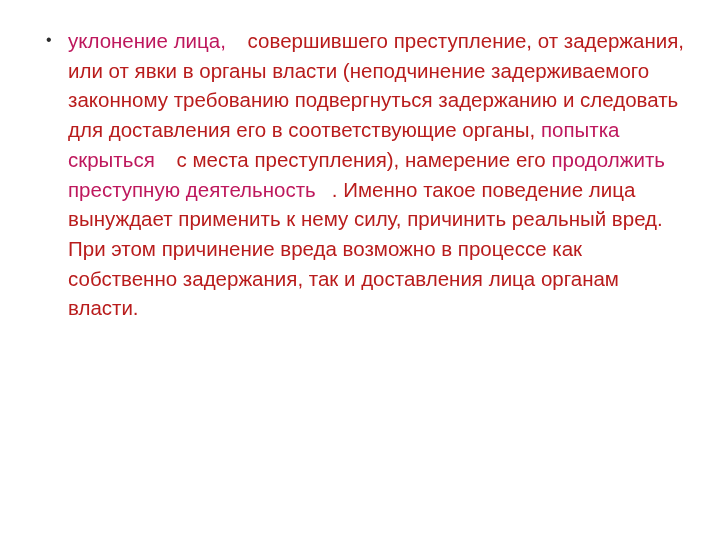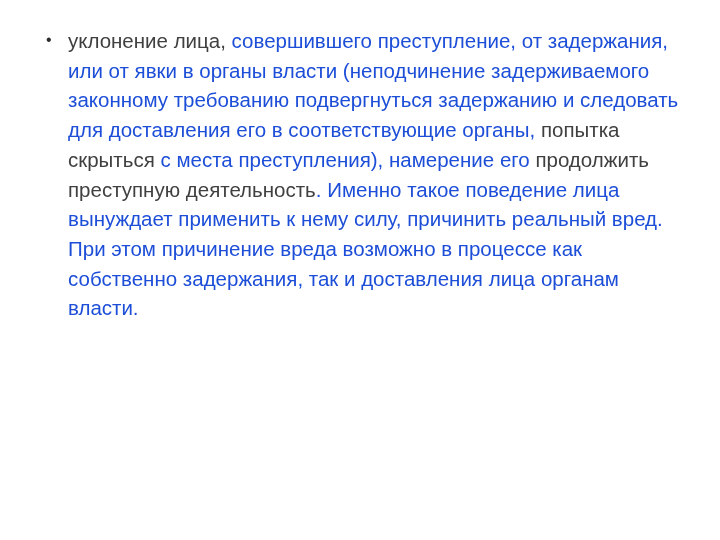--- a/index.html
+++ b/index.html
@@ -38,25 +38,26 @@
   }
   .bullet-marker {
     position: absolute;
     left: 12px;
     top: 0;
     font-size: 16px;
     line-height: 1.75;
     color: #2b2b2b;
   }
   .run-red {
-    color: #404040;
+    color: #be185d;
     text-align: center;
   }
   .run-dark {
-    color: #1d4ed8;
+    color: #b91c1c;
+    margin-left: 16px;
   }
 </style>
 </head>
 <body>
 
 <div class="slide">
   <ul class="bullet-list">
     <li class="bullet-item">
       <span class="bullet-marker">•</span>
       <span class="paragraph-text">

